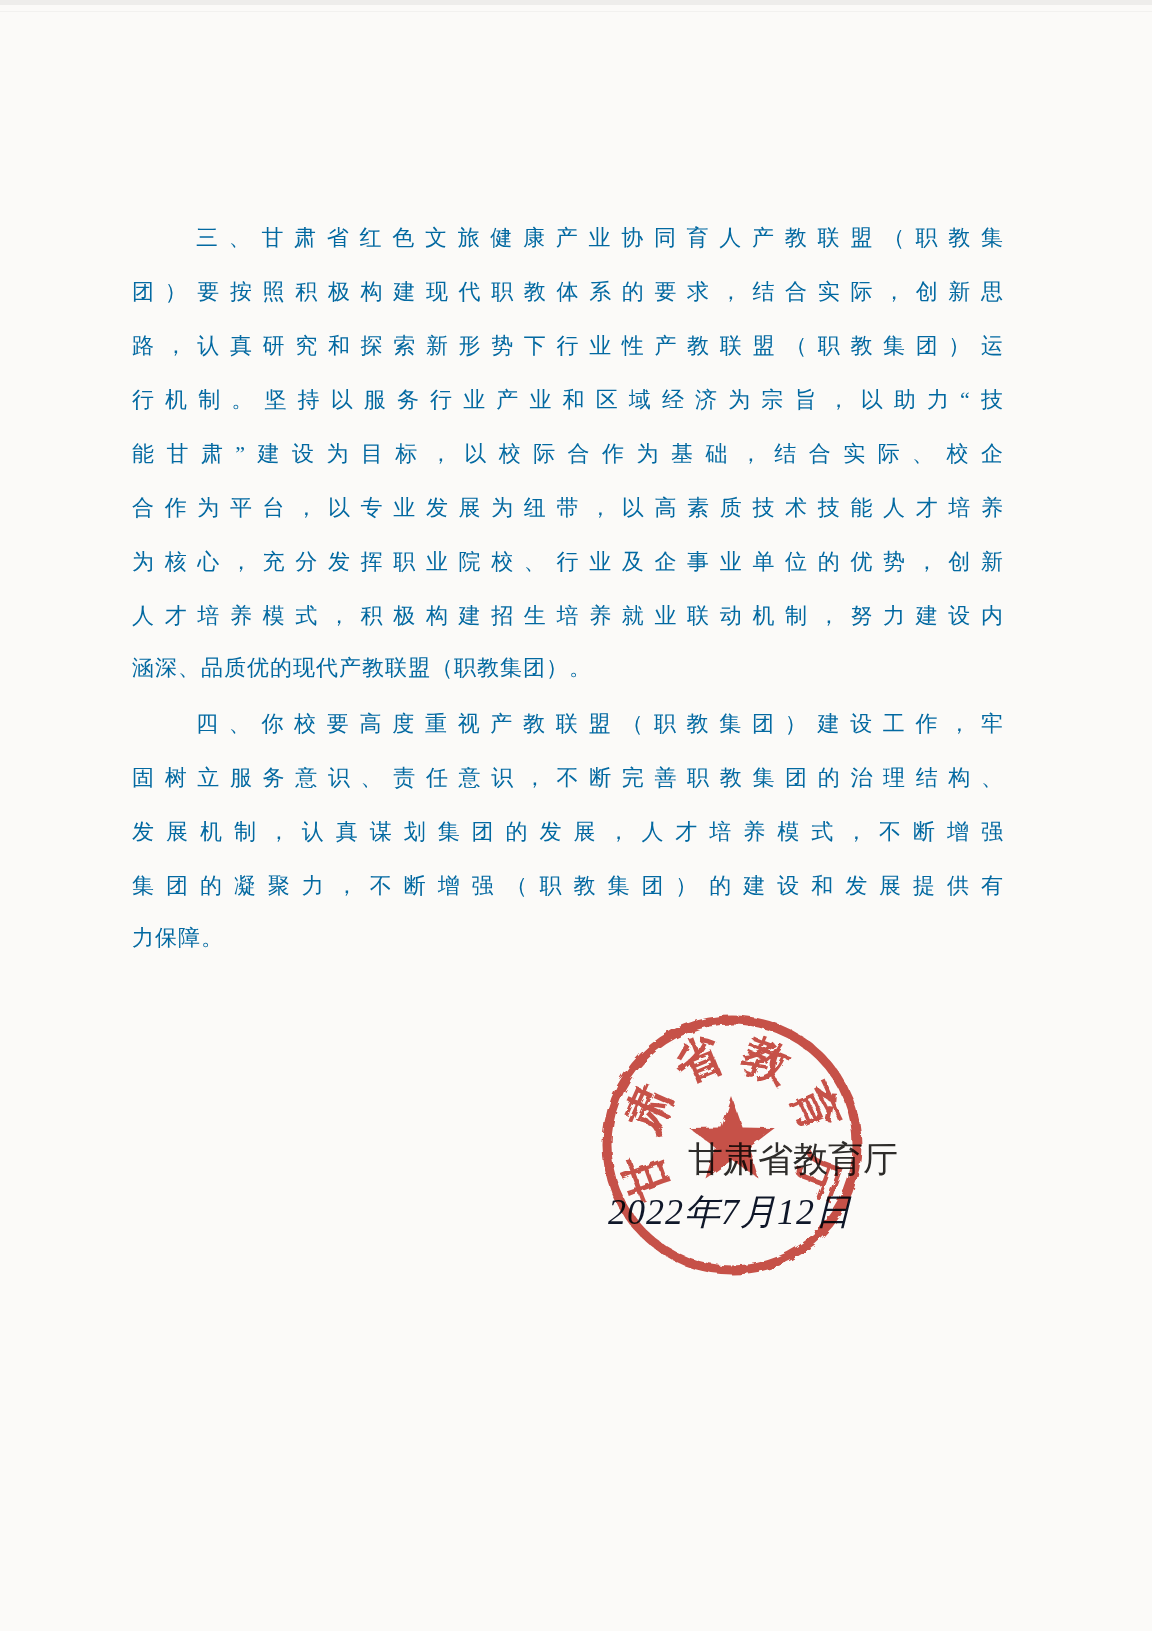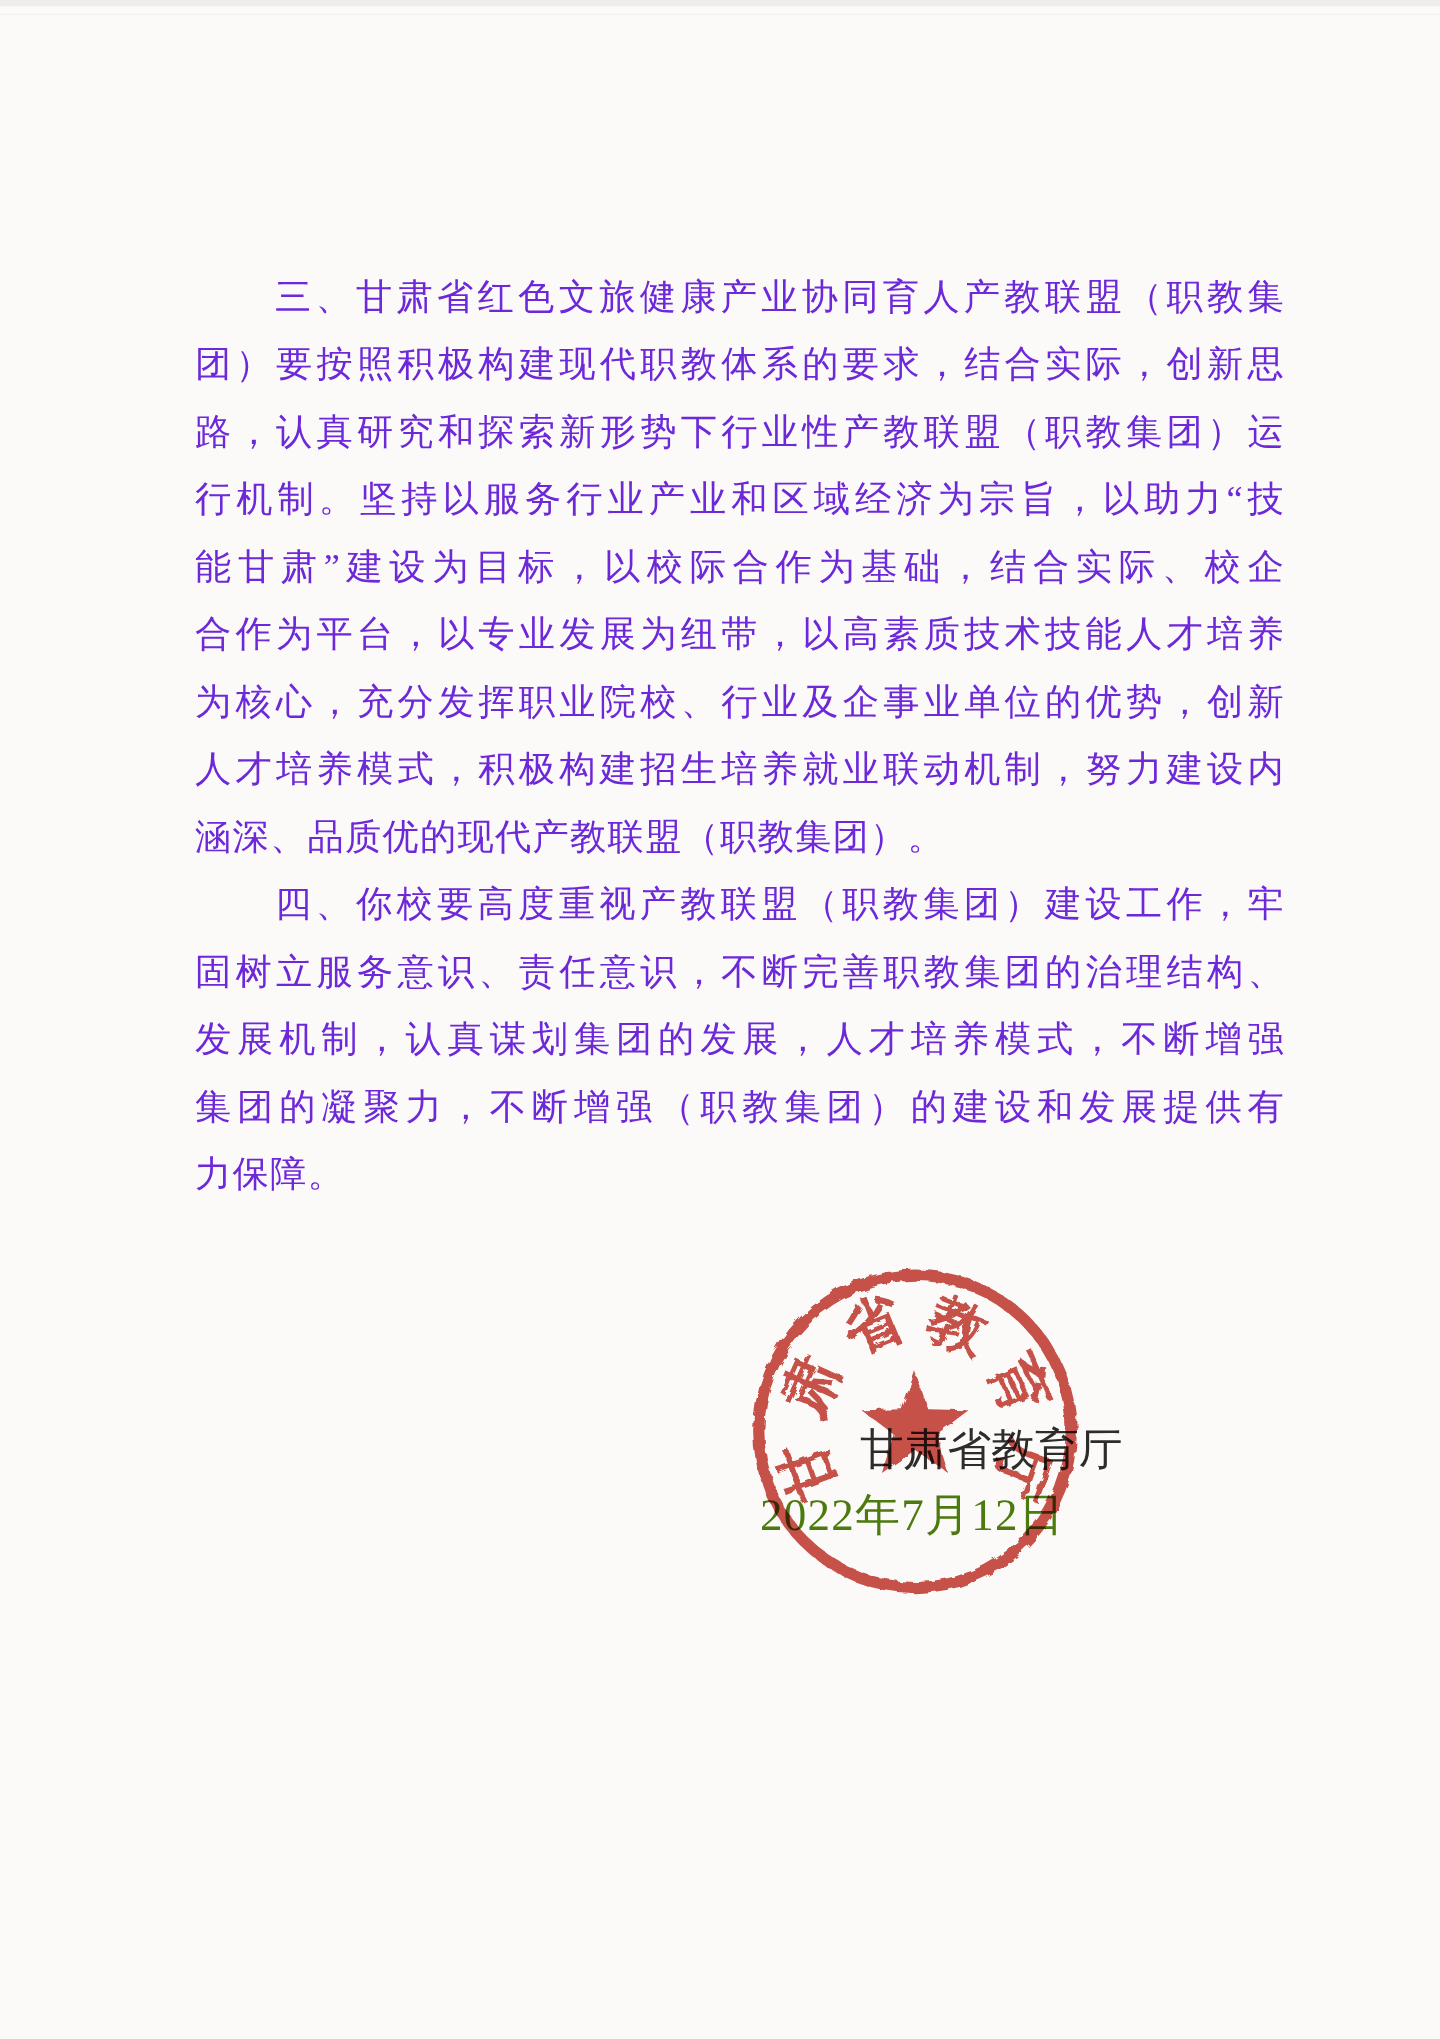--- a/index.html
+++ b/index.html
@@ -18,37 +18,37 @@
     background: #eeedeb;
   }
   .top-line {
     position: absolute;
     left: 0; top: 11px;
     width: 1152px; height: 1px;
     background: #f2f1ef;
   }
   .doc-body {
     position: absolute;
-    left: 156px;
+    left: 132px;
     top: 211px;
     width: 872px;
-    font-size: 29px;
+    font-size: 22px;
     line-height: 54px;
-    color: #6d28d9;
+    color: #0369a1;
     letter-spacing: 1px;
   }
   .line {
     width: 100%;
     height: 54px;
     text-align: justify;
     text-align-last: justify;
     overflow: hidden;
   }
   .line.indent { padding-left: 64px; width: 808px; }
-  .line.para-end { text-align-last: left; }
+  .line.para-end { text-align-last: left; font-family: Liberation Mono, monospace; }
   .seal-svg {
     position: absolute;
     left: 599px;
     top: 1012px;
     width: 266px;
     height: 266px;
     mix-blend-mode: multiply;
   }
   .seal-signer {
     position: absolute;
@@ -62,23 +62,24 @@
     mix-blend-mode: multiply;
   }
   .seal-date {
     position: absolute;
     left: 562px;
     top: 1192px;
     width: 336px;
     text-align: center;
     font-size: 36px;
     line-height: 40px;
-    color: #4d7c0f;
+    color: #0f172a;
     letter-spacing: 1px;
     mix-blend-mode: multiply;
+    font-style: italic;
   }
   .ring-char {
     font-family: "Liberation Serif", serif;
     font-weight: bold;
   }
 </style>
 </head>
 <body>
 
 <div class="top-strip"></div>

